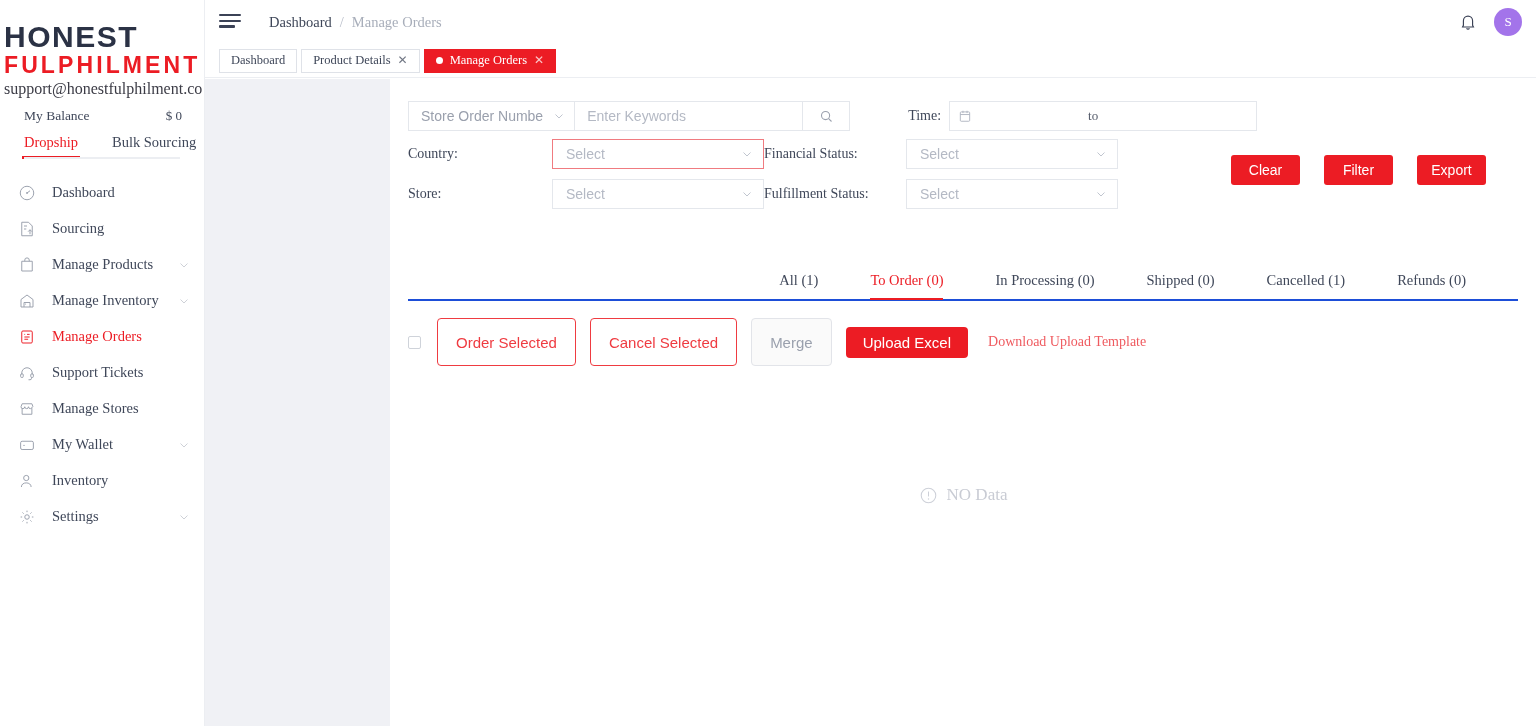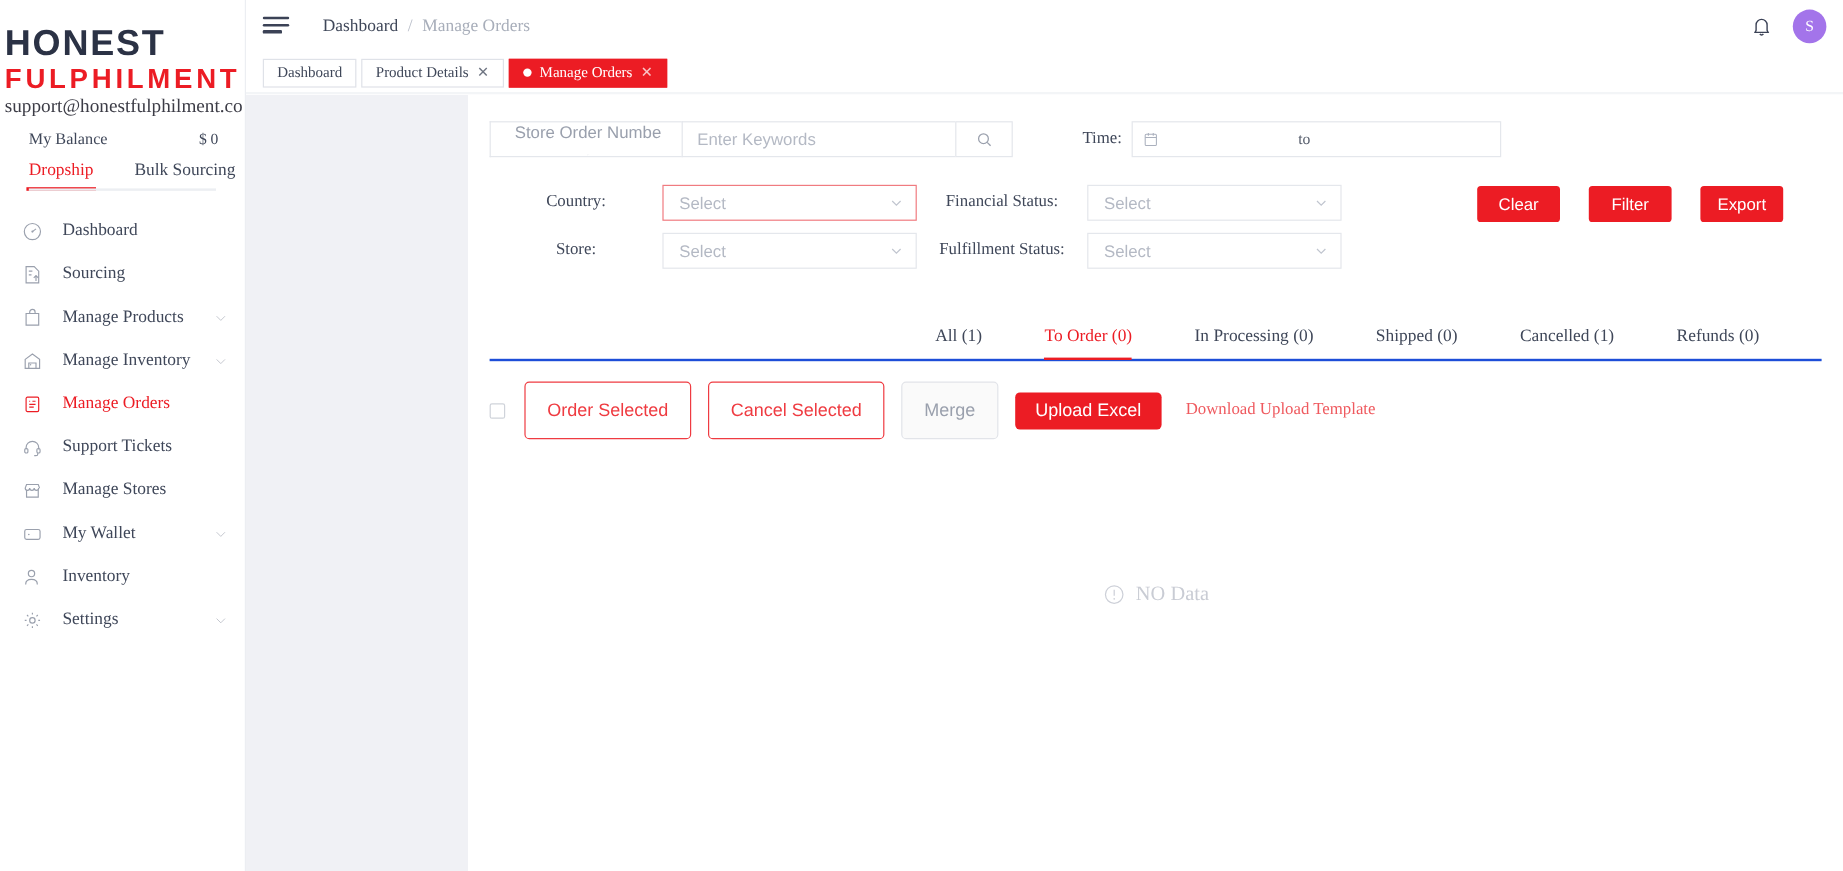--- a/index.html
+++ b/index.html
@@ -131,21 +131,20 @@
 
   
   .row1 { display: flex; align-items: center; gap: 0; }
   .searchgroup { display: flex; height: 30px; }
   .sel-prefix {
     display: flex; align-items: center; gap: 10px;
     border: 1px solid #e4e7ec; border-right: none;
     padding: 0 9px 0 12px; font-size: 14px; color: #9aa0ad;
     background: #fff; min-width: 160px; cursor: pointer;
     font-family: "Liberation Sans", sans-serif;
-    flex-direction: column;
   }
   .kw-input {
     border: 1px solid #e4e7ec; border-right: none;
     width: 228px; padding: 0 12px; font-size: 14px; color: #b4b9c4;
     display: flex; align-items: center;
     font-family: "Liberation Sans", sans-serif;
   }
   .search-btn {
     width: 48px; border: 1px solid #e4e7ec; background: #fff;
     display: flex; align-items: center; justify-content: center; cursor: pointer;
@@ -153,21 +152,21 @@
   .time-wrap { display: flex; align-items: center; margin-left: 58px; gap: 8px; }
   .time-lbl { font-size: 14px; color: #3f4759; }
   .time-box {
     width: 308px; height: 30px; border: 1px solid #e4e7ec; background:#fff;
     display: flex; align-items: center; cursor: pointer;
   }
   .time-box .cal { margin-left: 8px; }
   .time-box .to { flex: 1; text-align: center; font-size: 13px; color: #555c6b; margin-right: 42px;}
 
   
-  .grid2 { margin-top: 23px; display: grid; grid-template-columns: 144px 212px 142px 212px; row-gap: 10px; align-items: center; text-align: center;}
+  .grid2 { margin-top: 8px; display: grid; grid-template-columns: 144px 212px 142px 212px; row-gap: 10px; align-items: center;}
   .flbl { font-size: 14px; color: #3f4759; }
   .fsel {
     height: 30px; border: 1px solid #e4e7ec; background: #fff;
     display: flex; align-items: center; justify-content: space-between;
     padding: 0 10px 0 13px; font-size: 14px; color: #b4b9c4; cursor: pointer;
     font-family: "Liberation Sans", sans-serif;
   }
   .fsel.focused { border: 1px solid #f07b80; }
 
   .act-btns {

